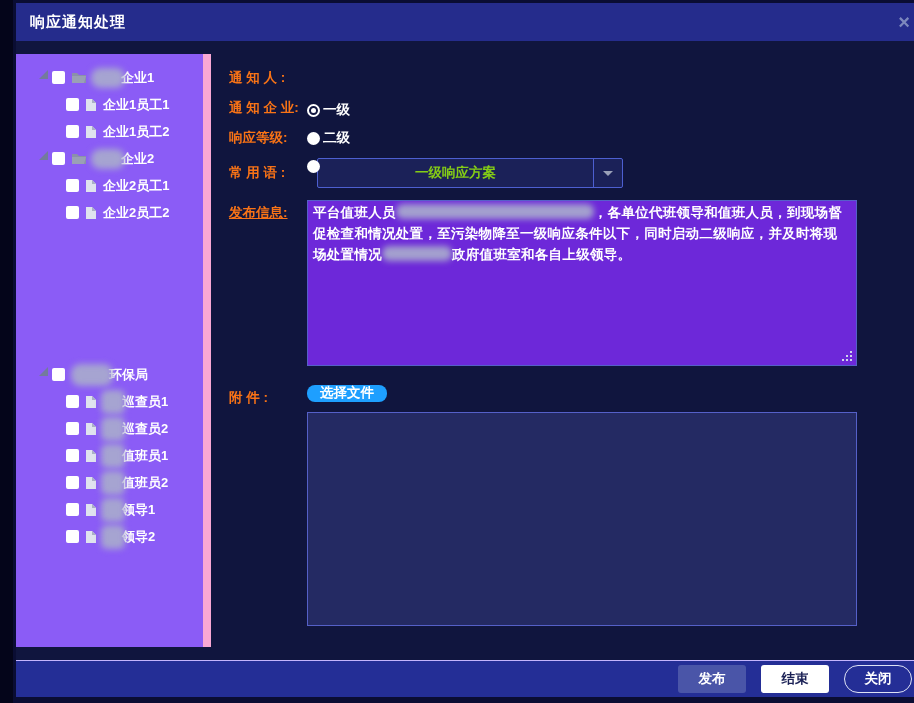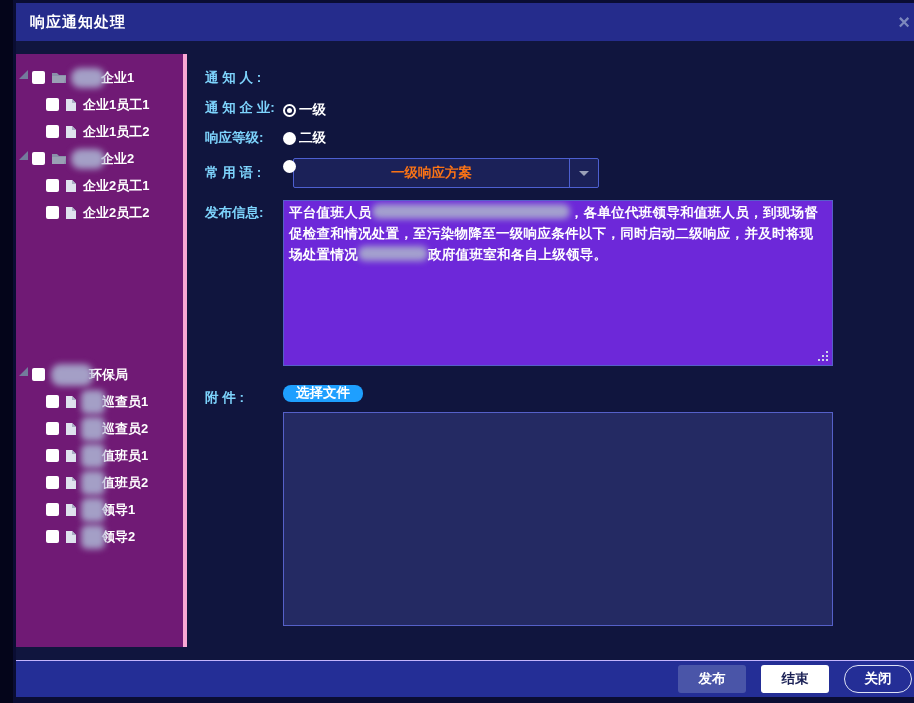--- a/index.html
+++ b/index.html
@@ -18,22 +18,22 @@
     padding:0 14px;
   }
   .title{color:#ffffff;font-weight:bold;font-size:15px;letter-spacing:1px;}
   .close-btn{
     margin-left:auto;color:#7d88bd;font-size:20px;font-weight:bold;
     line-height:20px;cursor:pointer;user-select:none;
   }
   
   .content{flex:1;display:flex;min-height:0;}
   .tree-panel{
-    width:167px;flex:0 0 167px;background:#701a75;border-right:4px solid #f9a8d4;
-    padding-top:10px;box-sizing:content-box;overflow:hidden;
+    width:167px;flex:0 0 167px;background:#8b5cf6;border-right:8px solid #f9a8d4;
+    padding-top:10px;box-sizing:content-box;overflow:hidden;padding-left:20px;
   }
   .form-panel{flex:1;background:#10153e;padding:14px 0 0 18px;position:relative;}
 
   
   .trow{display:flex;align-items:center;height:27px;color:#fff;font-size:13px;
         font-weight:bold;white-space:nowrap;}
   .trow.group{padding-left:3px;}
   .trow.leaf{padding-left:30px;}
   .arrow{width:0;height:0;border-left:9px solid transparent;
          border-bottom:9px solid #737b9c;margin:0 4px 6px 0;flex:none;}
@@ -42,41 +42,41 @@
   .ticon{margin-right:6px;flex:none;display:flex;}
   .blur{background:rgba(168,170,205,0.92);filter:blur(3px);border-radius:9px;
         display:inline-block;flex:none;}
   .blur-ent{width:34px;height:20px;margin:0 -4px 0 -2px;}
   .blur-bureau{width:42px;height:22px;margin:0 -4px 0 0;}
   .blur-pre{width:24px;height:24px;margin:0 -3px 0 -2px;border-radius:6px;}
   .tree-spacer{height:135px;}
 
   
   .frow{display:flex;align-items:center;color:#fff;}
-  .flabel{width:78px;flex:none;font-size:13.5px;font-weight:bold;color:#7dd3fc;}
+  .flabel{width:78px;flex:none;font-size:13.5px;font-weight:bold;color:#f97316;}
   .r-gap{margin-bottom:10px;height:20px;}
   .radio-group{display:flex;align-items:center;gap:10px;flex-direction:column;}
   .radio-opt{display:flex;align-items:center;gap:3px;font-size:13.5px;font-weight:bold;cursor:pointer;}
   .radio{width:13px;height:13px;border-radius:50%;flex:none;position:relative;box-sizing:border-box;}
   .radio.sel{border:2px solid #fff;background:#10153e;}
   .radio.sel::after{content:"";position:absolute;left:50%;top:50%;width:5px;height:5px;
                     margin:-2.5px 0 0 -2.5px;border-radius:50%;background:#fff;}
   .radio.unsel{background:#ffffff;}
 
   .dd{margin-left:10px;width:306px;height:30px;box-sizing:border-box;
       border:1.5px solid #4d5fd0;background:#1b2158;display:flex;border-radius:2px;cursor:pointer;}
   .dd-value{flex:1;display:flex;align-items:center;justify-content:center;
-            font-size:13.5px;font-weight:bold;color:#f97316;}
+            font-size:13.5px;font-weight:bold;color:#84cc16;}
   .dd-arrow{width:28px;border-left:1.5px solid #4d5fd0;display:flex;
             align-items:center;justify-content:center;}
   .tri-down{width:0;height:0;border-left:5px solid transparent;border-right:5px solid transparent;
             border-top:5px solid #9aa0b8;}
 
   .msg-row{align-items:flex-start;margin-top:12px;}
-  .msg-row .flabel{padding-top:4px;}
+  .msg-row .flabel{padding-top:4px;text-decoration:underline;}
   .msg-box{
     width:550px;height:166px;box-sizing:border-box;border:1.5px solid #5560c8;
     background:#6d28d9;color:#fff;font-size:13.5px;line-height:21px;font-weight:bold;
     padding:1px 5px;position:relative;overflow:hidden;letter-spacing:0.3px;
   }
   .blur-msg1{width:198px;height:15px;vertical-align:-2px;border-radius:7px;}
   .blur-msg2{width:70px;height:15px;vertical-align:-2px;border-radius:7px;}
   .grip{position:absolute;right:4px;bottom:4px;width:2px;height:2px;background:#cfd4ea;
         box-shadow:-4px 0 0 #cfd4ea,-8px 0 0 #cfd4ea,0 -4px 0 #cfd4ea,-4px -4px 0 #cfd4ea,0 -8px 0 #cfd4ea;
         cursor:nwse-resize;}

